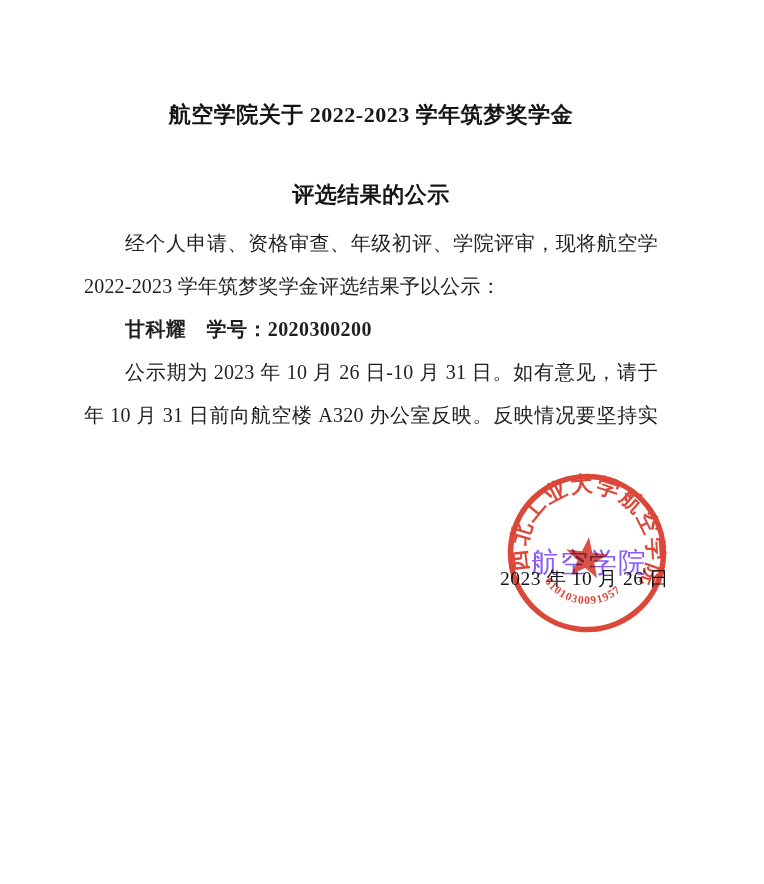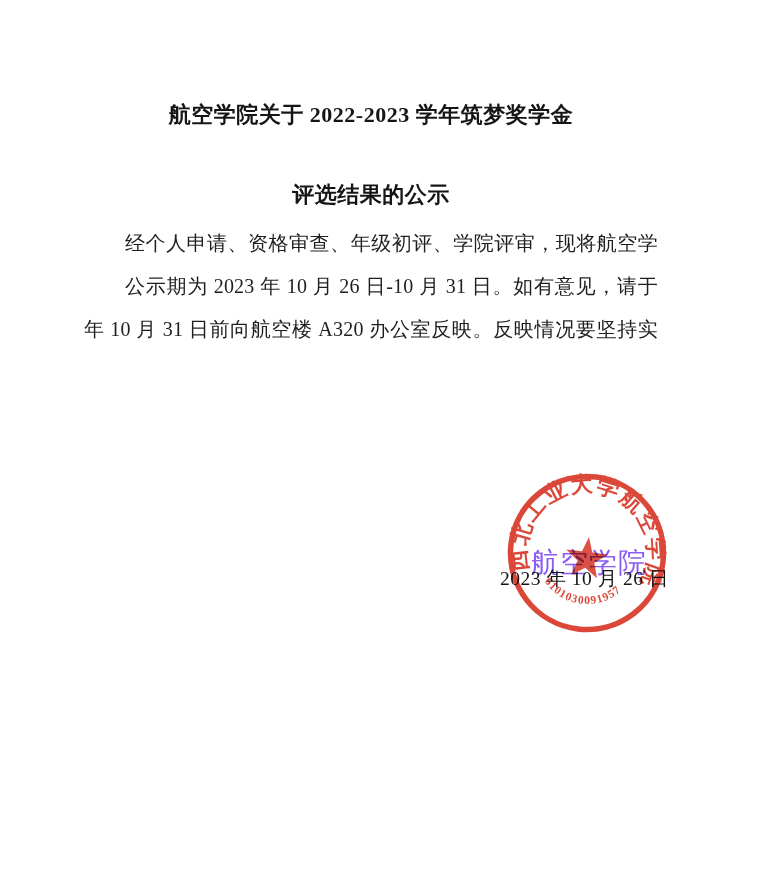--- a/index.html
+++ b/index.html
@@ -45,20 +45,22 @@
 </head>
 <body>
 
 <div class="page">
 
   <div class="doc-title title-line1">航空学院关于 2022-2023 学年筑梦奖学金</div>
   <div class="doc-title title-line2">评选结果的公示</div>
 
   <div class="body-block">
     <div class="line indent fill">经个人申请、资格审查、年级初评、学院评审，现将航空学院</div>
+    <div class="line">2022-2023 学年筑梦奖学金评选结果予以公示：</div>
+    <div class="line indent bold">甘科耀　学号：2020300200</div>
     <div class="line indent fill">公示期为 2023 年 10 月 26 日-10 月 31 日。如有意见，请于 2023</div>
     <div class="line fill">年 10 月 31 日前向航空楼 A320 办公室反映。反映情况要坚持实事求</div>
   </div>
 
   <div class="sig-org">航空学院</div>
   <div class="sig-date">2023 年 10 月 26 日</div>
 
   <div class="seal">
     <svg viewBox="0 0 200 200">
 

